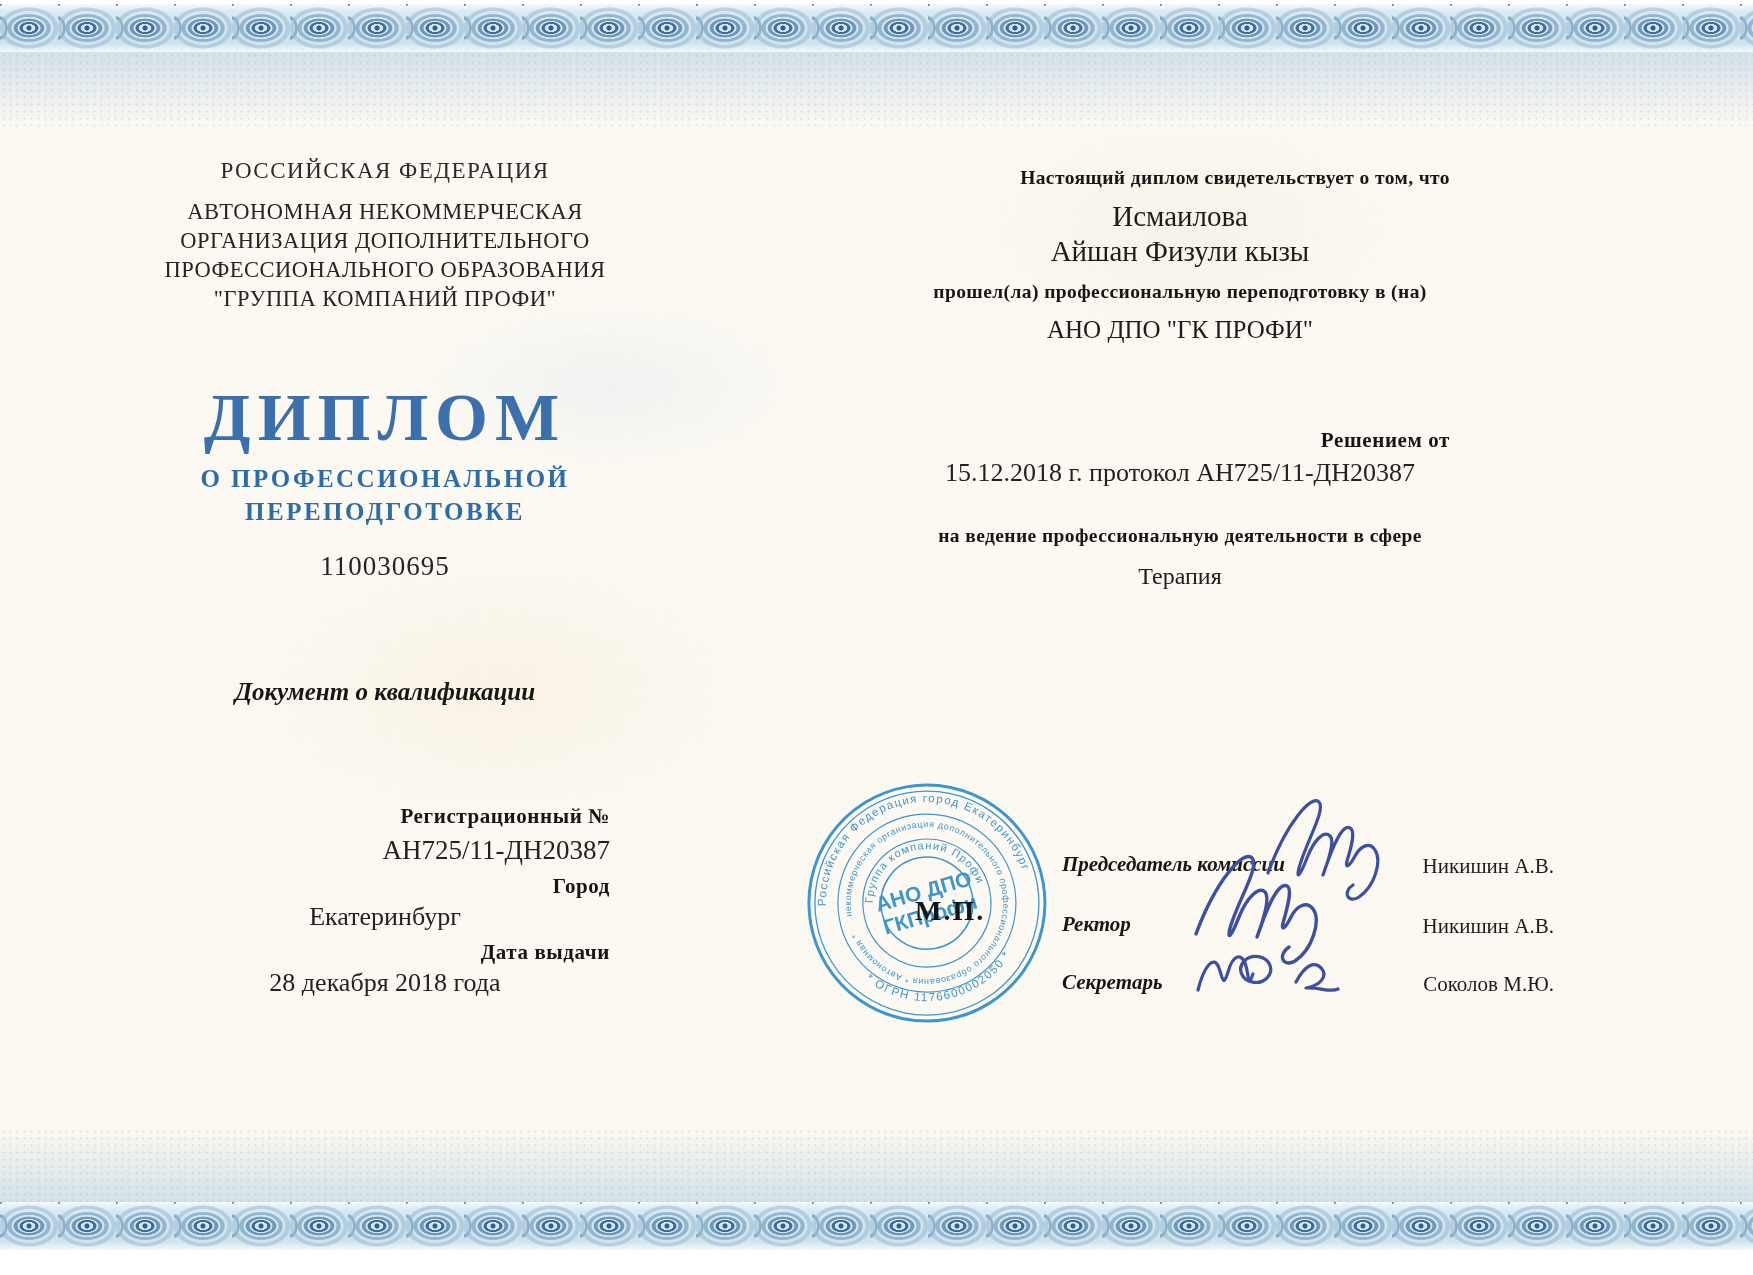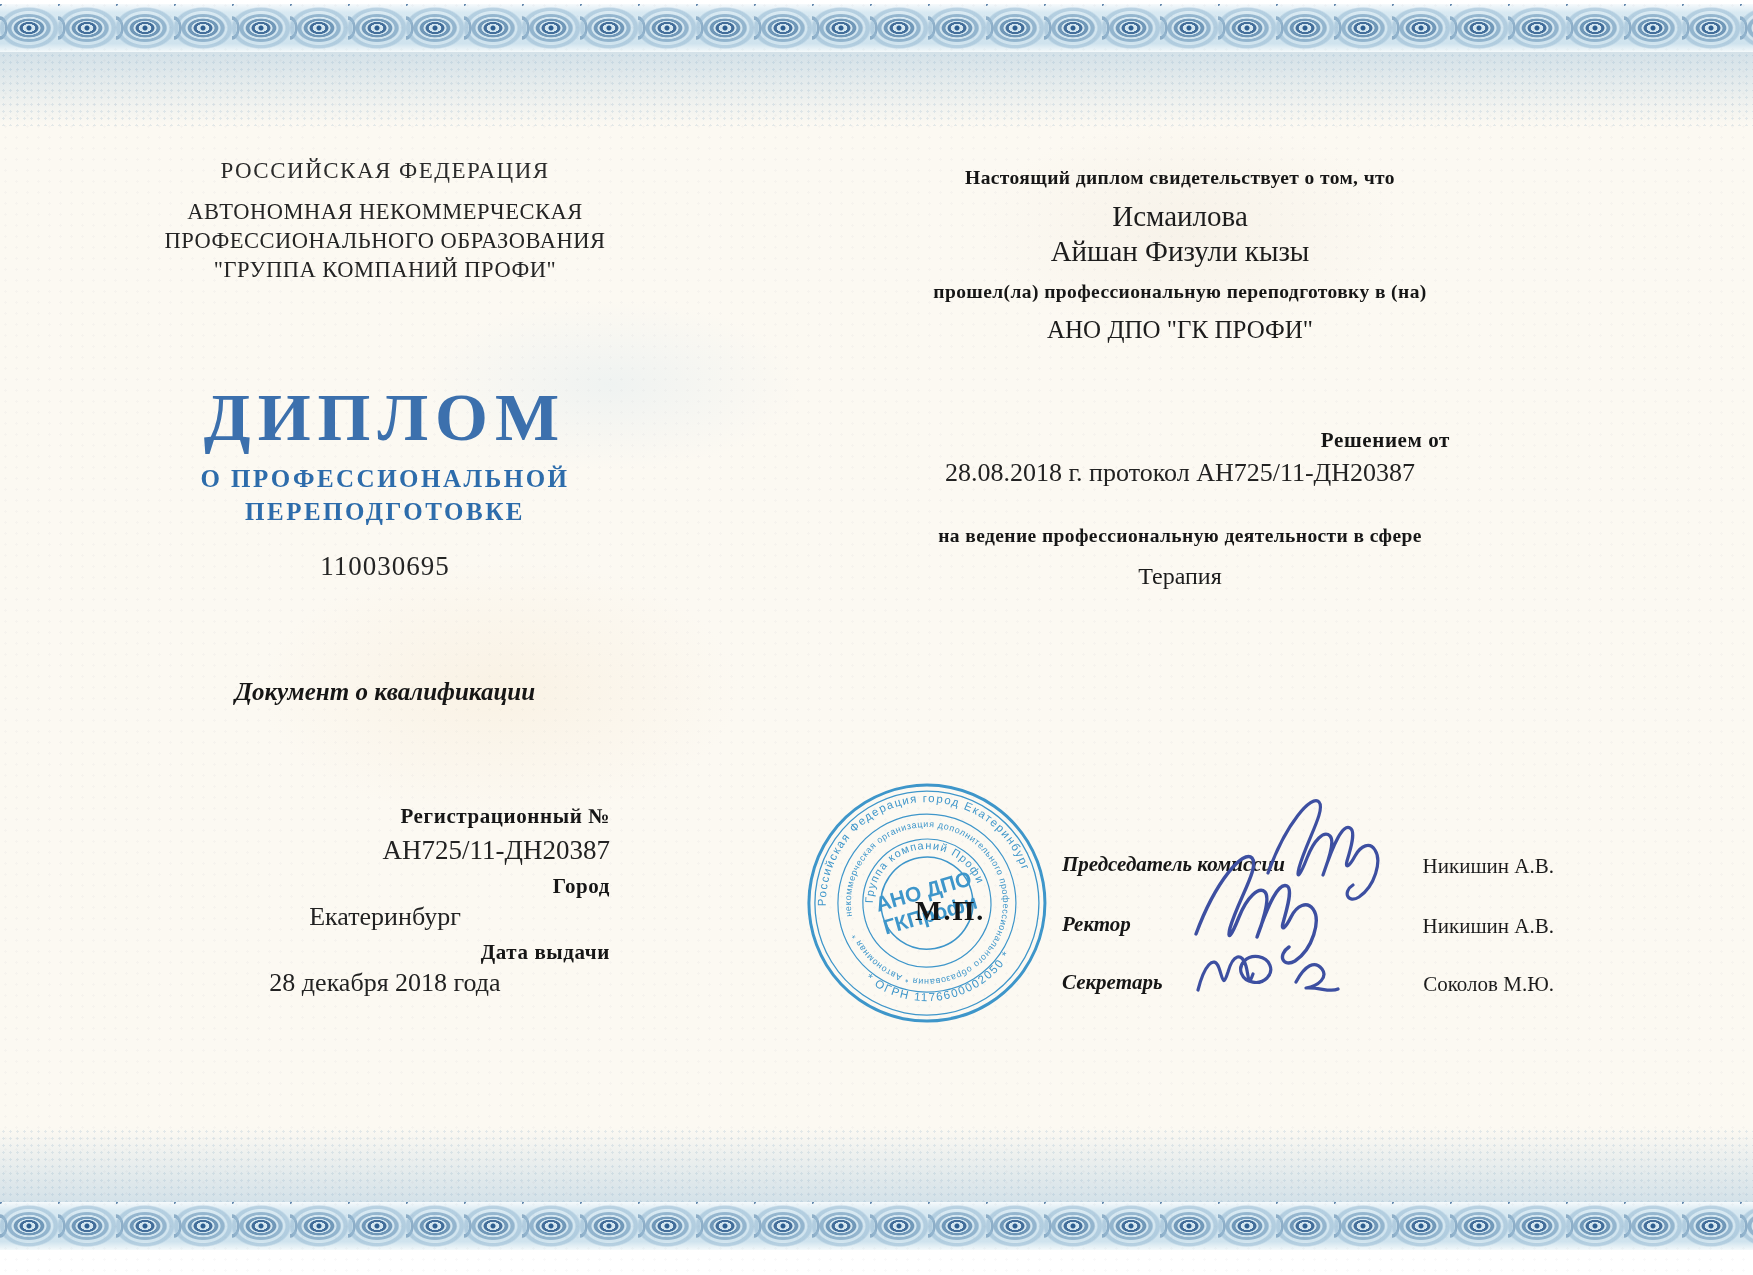--- a/index.html
+++ b/index.html
@@ -71,20 +71,21 @@
 
   <div class="blob" style="left:260px;top:560px;width:480px;height:260px;background:radial-gradient(closest-side,rgba(244,226,198,.30),rgba(244,226,198,0));"></div>
   <div class="blob" style="left:980px;top:120px;width:420px;height:220px;background:radial-gradient(closest-side,rgba(235,225,210,.28),rgba(235,225,210,0));"></div>
   <div class="blob" style="left:420px;top:300px;width:380px;height:170px;background:radial-gradient(closest-side,rgba(210,228,240,.30),rgba(210,228,240,0));"></div>
   <div class="paper-dots"></div>
 
   <div class="col federation" style="left:160px;top:158px;width:450px;">РОССИЙСКАЯ ФЕДЕРАЦИЯ</div>
 
   <div class="col" style="left:150px;top:197px;width:470px;">
     <div class="org-line">АВТОНОМНАЯ НЕКОММЕРЧЕСКАЯ</div>
+    <div class="org-line">ОРГАНИЗАЦИЯ ДОПОЛНИТЕЛЬНОГО</div>
     <div class="org-line">ПРОФЕССИОНАЛЬНОГО ОБРАЗОВАНИЯ</div>
     <div class="org-line">"ГРУППА КОМПАНИЙ ПРОФИ"</div>
   </div>
 
   <div class="col diploma-title" style="left:160px;top:378px;width:450px;">ДИПЛОМ</div>
 
   <div class="col" style="left:160px;top:462px;width:450px;">
     <div class="diploma-sub">О ПРОФЕССИОНАЛЬНОЙ</div>
     <div class="diploma-sub">ПЕРЕПОДГОТОВКЕ</div>
   </div>
@@ -95,28 +96,28 @@
 
   <div class="col label-b" style="left:160px;top:804px;width:450px;">Регистрационный №</div>
   <div class="col value" style="left:160px;top:835px;width:450px;font-size:27px;text-align:right;">АН725/11-ДН20387</div>
 
   <div class="col value" style="left:160px;top:902px;width:450px;">Екатеринбург</div>
   <div class="col label-b" style="left:160px;top:874px;width:450px;">Город</div>
 
   <div class="col label-b" style="left:160px;top:940px;width:450px;">Дата выдачи</div>
   <div class="col value" style="left:160px;top:968px;width:450px;">28 декабря 2018 года</div>
 
-  <div class="col stmt" style="left:910px;top:167px;width:540px;">Настоящий диплом свидетельствует о том, что</div>
+  <div class="col stmt" style="left:910px;top:167px;width:540px;text-align:right;">Настоящий диплом свидетельствует о том, что</div>
   <div class="col person" style="left:910px;top:200px;width:540px;">Исмаилова</div>
   <div class="col person" style="left:910px;top:235px;width:540px;">Айшан Физули кызы</div>
   <div class="col stmt" style="left:910px;top:281px;width:540px;">прошел(ла) профессиональную переподготовку в (на)</div>
   <div class="col inst" style="left:910px;top:316px;width:540px;">АНО ДПО "ГК ПРОФИ"</div>
 
   <div class="col label-b" style="left:910px;top:428px;width:540px;">Решением от</div>
-  <div class="col decision" style="left:910px;top:458px;width:540px;">28.08.2018 г. протокол АН725/11-ДН20387</div>
+  <div class="col decision" style="left:910px;top:458px;width:540px;">15.12.2018 г. протокол АН725/11-ДН20387</div>
 
   <div class="col stmt" style="left:910px;top:525px;width:540px;">на ведение профессиональную деятельности в сфере</div>
   <div class="col field-v" style="left:910px;top:563px;width:540px;">Терапия</div>
 
   <svg class="stamp" width="255" height="255" viewBox="0 0 255 255">
     <g fill="none" stroke="#2e8ec7">
       <circle cx="127" cy="127" r="118" stroke-width="3"></circle>
       <circle cx="127" cy="127" r="112" stroke-width="1.3"></circle>
       <circle cx="127" cy="127" r="89" stroke-width="1.2"></circle>
       <circle cx="127" cy="127" r="64" stroke-width="1.2"></circle>

